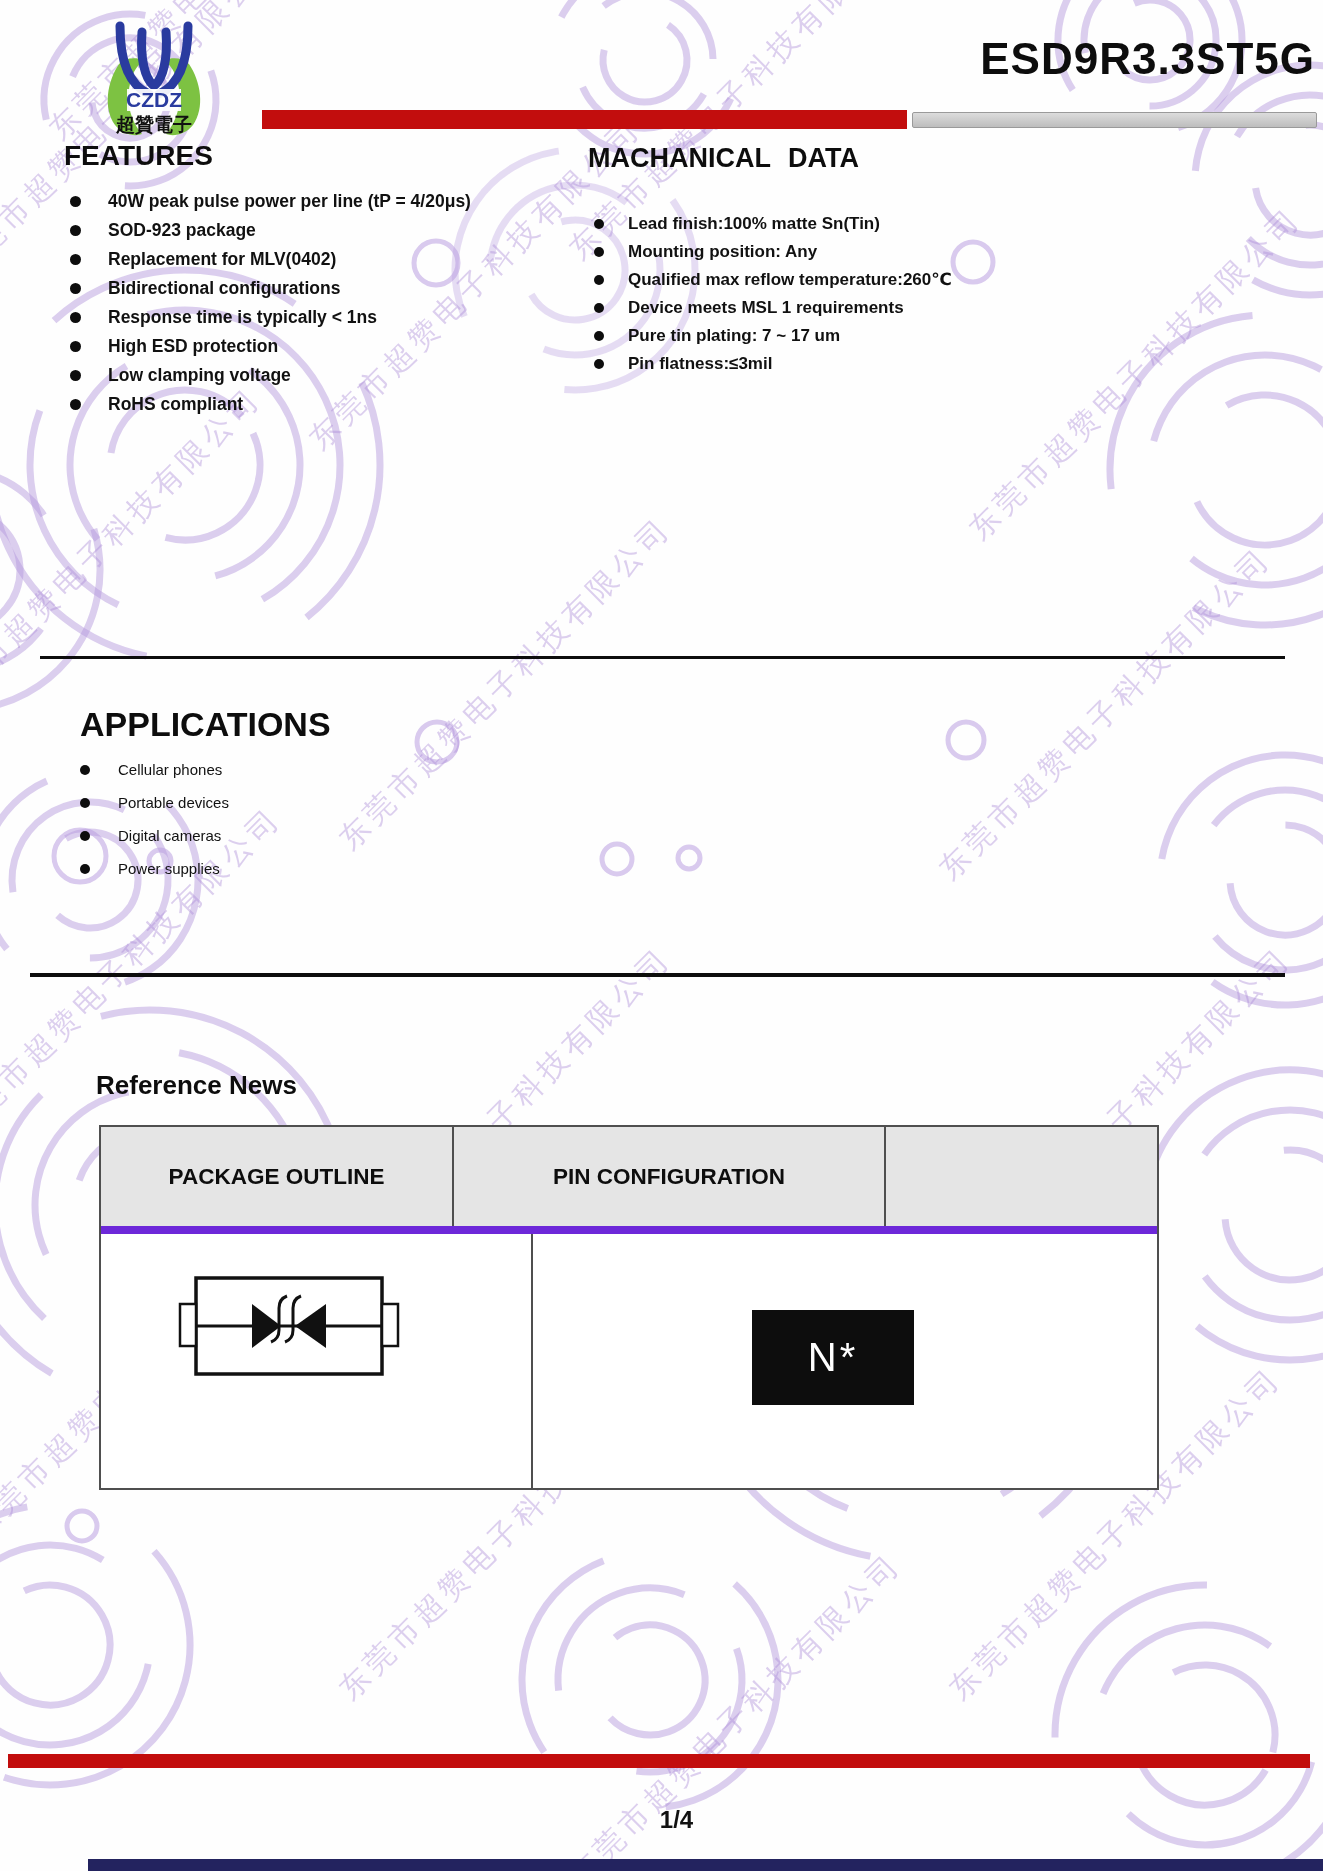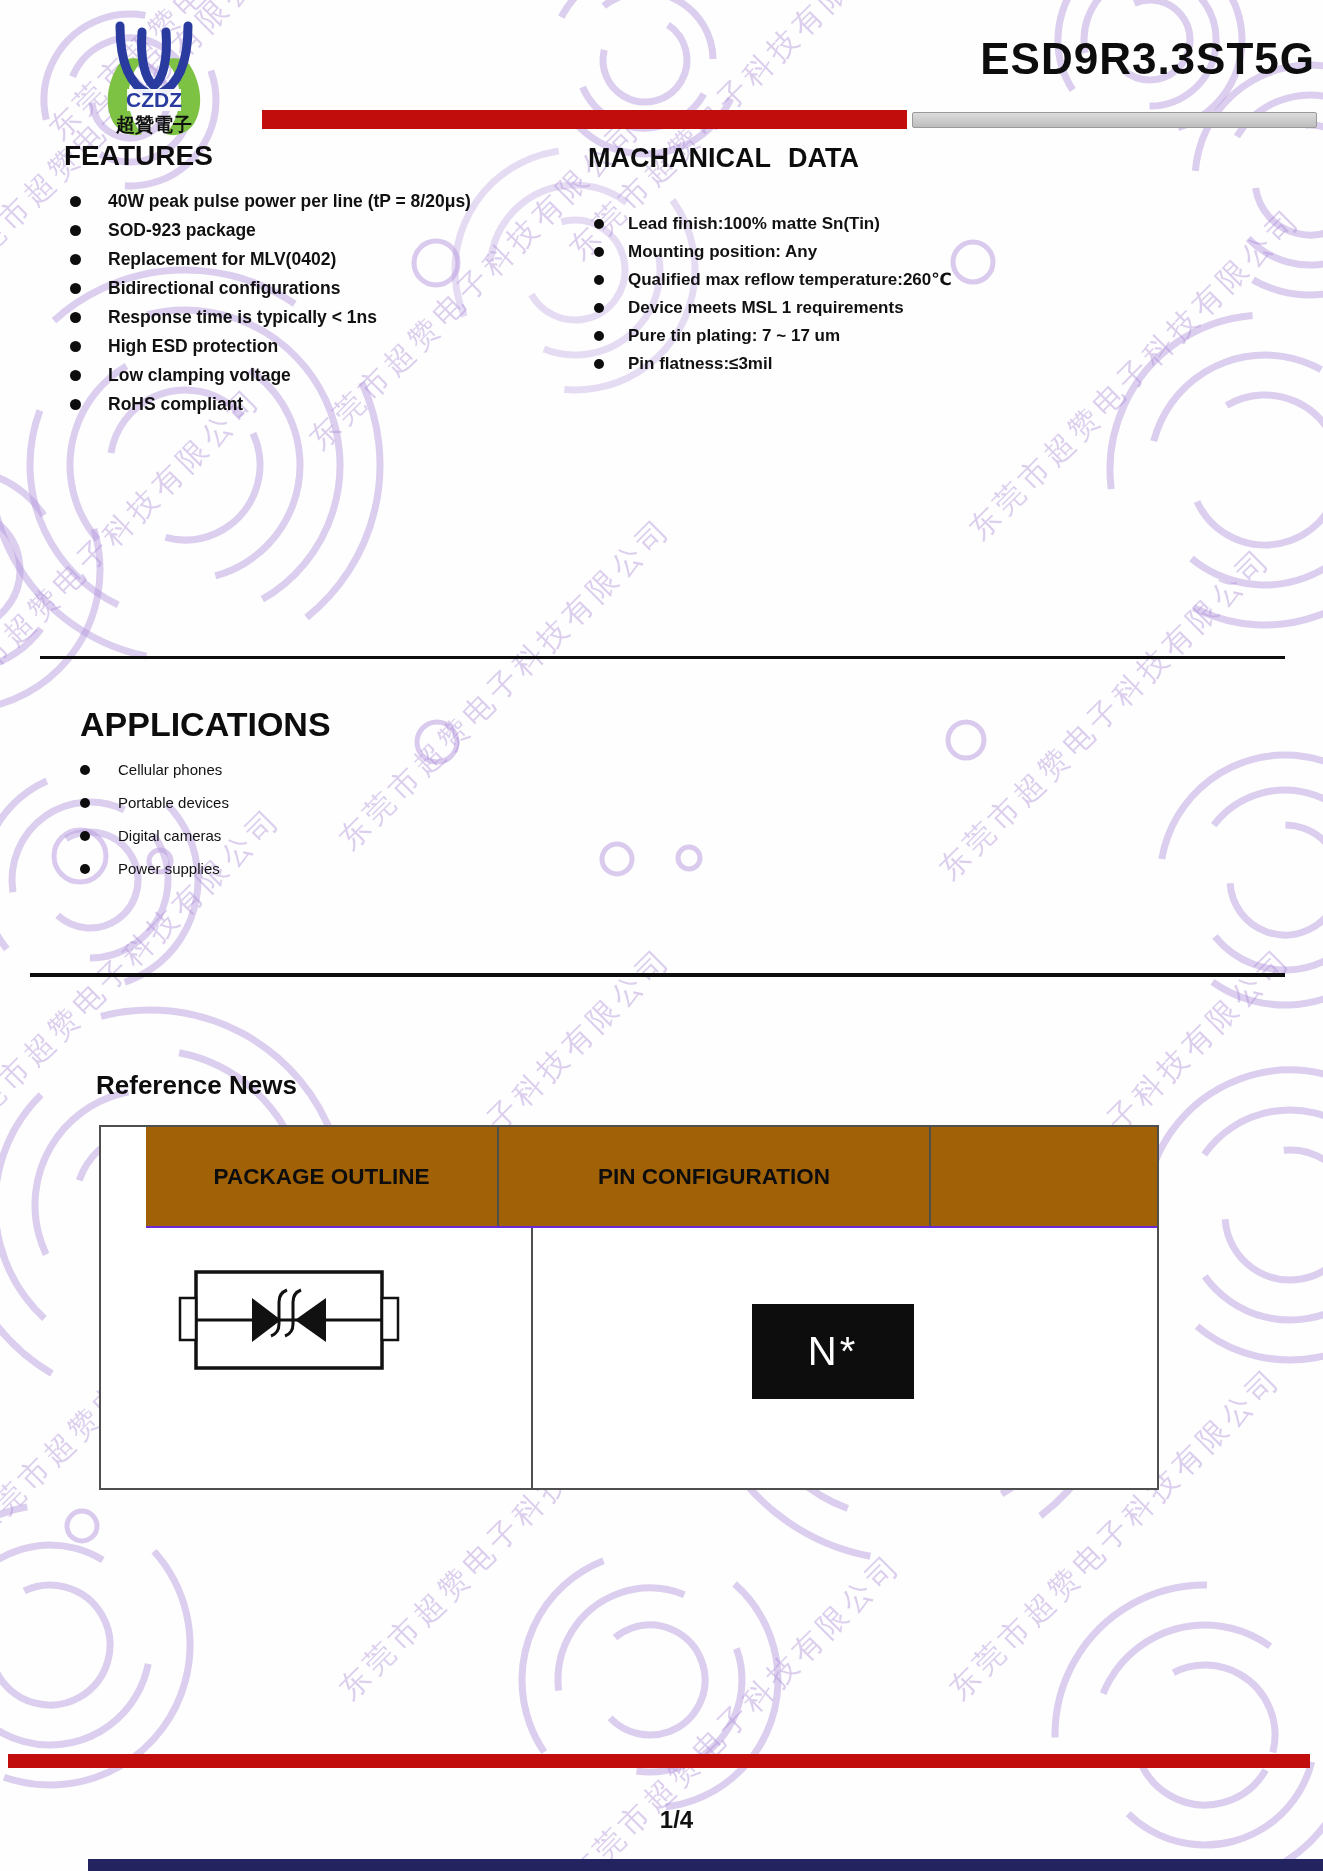--- a/index.html
+++ b/index.html
@@ -43,21 +43,21 @@
   #apps-list li{font-weight:normal; font-size:15px; line-height:20px; margin-bottom:13px;}
   #apps-list .dot{width:10px;height:10px;margin-right:28px;}
   .hrule{position:absolute; background:#0d0d0d;}
   #hrule-1{left:40px; top:656px; width:1245px; height:3px;}
   #hrule-2{left:30px; top:973px; width:1255px; height:4px;}
   
   #ref-table{
     position:absolute; left:99px; top:1125px; width:1056px; height:361px;
     border:2px solid #4f4f4f; display:flex; flex-direction:column; background:#fff;
   }
-  .t-head{display:flex; height:99px; background:#a16207; border-bottom:2px solid #6d28d9; flex:none;margin-left:45px;}
+  .t-head{display:flex; height:99px; background:#e5e5e5; border-bottom:8px solid #6d28d9; flex:none;}
   .t-head .hcell{
     display:flex; align-items:center; justify-content:center;
     font-weight:bold; font-size:22.5px; color:#0d0d0d;
   }
   .t-body{display:flex; flex:1;}
   .c1{width:351px; border-right:2px solid #4f4f4f; flex:none;}
   .c2{width:430px; border-right:2px solid #4f4f4f; flex:none;}
   .c3{flex:1;}
   .t-body .c1{display:flex; flex-direction:column;}
   .pkg-area{flex:1; display:flex; align-items:center; justify-content:center;}
@@ -224,21 +224,21 @@
     </svg>
 
     <div class="part-title">ESD9R3.3ST5G</div>
     <div class="red-bar-top"></div>
     <div class="gray-bar-top"></div>
 
     <div class="sec-h" id="features-title">FEATURES</div>
     <ul class="blist" id="features-list">
       <li>
           <span class="dot"></span>
-          <span>40W peak pulse power per line (tP = 8/20μs)</span>
+          <span>40W peak pulse power per line (tP = 4/20μs)</span>
         </li>
       <li>
           <span class="dot"></span>
           <span>SOD-923 package</span>
         </li>
       <li>
           <span class="dot"></span>
           <span>Replacement for MLV(0402)</span>
         </li>
       <li>

